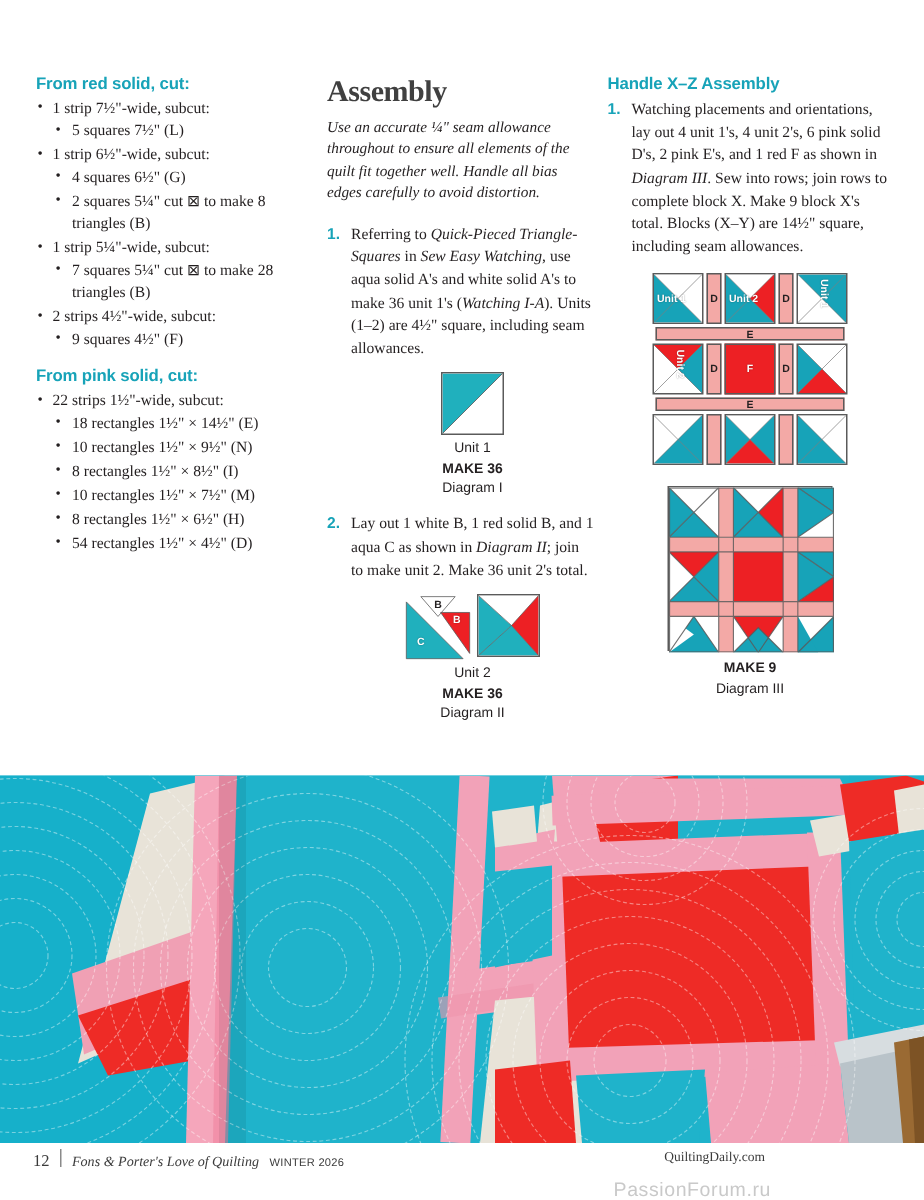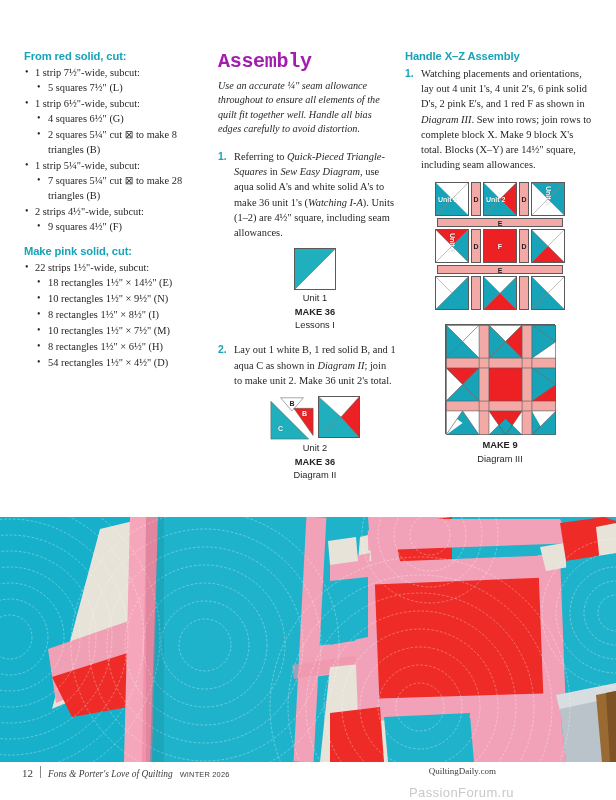--- a/index.html
+++ b/index.html
@@ -24,23 +24,23 @@
 
   h2.section-head{
     font-family:"Liberation Sans", sans-serif;
     font-weight:bold;
     color:#17a3b8;
     font-size:11.2px;
     margin:0 0 4px 0;
     letter-spacing:-0.1px;
   }
   h1.assembly-title{
-    font-family:Liberation Mono, monospace;
+    font-family:Liberation Serif, serif;
     font-weight:bold;
-    color:#a21caf;
+    color:#404040;
     font-size:20px;
     margin:0 0 6px 0;
     letter-spacing:-0.3px;
   }
   .intro{
     font-style:italic;
     font-size:10.2px;
     line-height:1.42;
     margin:0 0 12px 0;
   }
@@ -143,21 +143,21 @@
     display:flex;align-items:baseline;gap:7px;
     color:#3b3b3b;
   }
   .foot-pg{font-size:11px;}
   .foot-rule{display:inline-block;width:1px;height:12px;background:#8a8a8a;
              position:relative;top:1px;}
   .foot-mag{font-size:9.4px;font-style:italic;}
   .foot-iss{font-size:7.4px;letter-spacing:.2px;font-style:normal;
             font-family:"Liberation Sans", sans-serif;}
   .foot-right{
-    position:absolute;right:32px;top:1px;
+    position:absolute;right:18px;top:1px;
     font-size:9px;color:#3b3b3b;
   }
   .watermark{
     position:absolute;right:14px;top:20px;
     font-family:"Liberation Sans", sans-serif;
     font-size:13px;
     color:#c9c9c9;
     letter-spacing:.4px;
   }
 </style>
@@ -179,55 +179,55 @@
               <li>2 squares 5¼" cut ⊠ to make 8 triangles (B)</li>
             </ul></li>
           <li><span>1 strip 5¼"-wide, subcut:</span><ul>
               <li>7 squares 5¼" cut ⊠ to make 28 triangles (B)</li>
             </ul></li>
           <li><span>2 strips 4½"-wide, subcut:</span><ul>
               <li>9 squares 4½" (F)</li>
             </ul></li>
         </ul>
 
-      <h2 class="section-head">Make pink solid, cut:</h2>
+      <h2 class="section-head">From pink solid, cut:</h2>
       <ul class="cutlist" id="pink-list">
           <li><span>22 strips 1½"-wide, subcut:</span><ul>
               <li>18 rectangles 1½" × 14½" (E)</li>
               <li>10 rectangles 1½" × 9½" (N)</li>
               <li>8 rectangles 1½" × 8½" (I)</li>
               <li>10 rectangles 1½" × 7½" (M)</li>
               <li>8 rectangles 1½" × 6½" (H)</li>
               <li>54 rectangles 1½" × 4½" (D)</li>
             </ul></li>
         </ul>
     </div>
 
     <div class="col col-2">
       <h1 class="assembly-title">Assembly</h1>
       <p class="intro">Use an accurate ¼" seam allowance throughout to ensure all elements of the quilt fit together well. Handle all bias edges carefully to avoid distortion.</p>
 
 
       <ol class="steps">
         <li>
-          <span class="num">1.</span><span>Referring to </span><span class="it">Quick-Pieced Triangle-Squares</span><span> in </span><span class="it">Sew Easy Diagram</span><span>, use aqua solid A's and white solid A's to make 36 unit 1's (</span><span class="it">Watching I-A</span><span>). Units (1–2) are 4½" square, including seam allowances.</span>
+          <span class="num">1.</span><span>Referring to </span><span class="it">Quick-Pieced Triangle-Squares</span><span> in </span><span class="it">Sew Easy Watching</span><span>, use aqua solid A's and white solid A's to make 36 unit 1's (</span><span class="it">Watching I-A</span><span>). Units (1–2) are 4½" square, including seam allowances.</span>
 
           <div class="figwrap">
             
             <span class="sq" style="width:42px;height:42px;">
               <svg class="tri" viewBox="0 0 100 100" preserveAspectRatio="none">
                 <polygon points="0,0 100,0 0,100" fill="#20b0bd"></polygon>
                 <line x1="100" y1="0" x2="0" y2="100" stroke="#5a5a5a" stroke-width="1.4"></line>
               </svg>
             </span>
           </div>
           <div class="cap">
             <div>Unit 1</div>
             <div class="b">MAKE 36</div>
-            <div>Lessons I</div>
+            <div>Diagram I</div>
           </div>
         </li>
 
         <li>
           <span class="num">2.</span><span>Lay out 1 white B, 1 red solid B, and 1 aqua C as shown in </span><span class="it">Diagram II</span><span>; join to make unit 2. Make 36 unit 2's total.</span>
 
           <div class="figwrap">
             <div class="rowline" style="gap:4px;">
 
               <span class="sq" style="width:44px;height:44px;border:none;background:transparent;">

